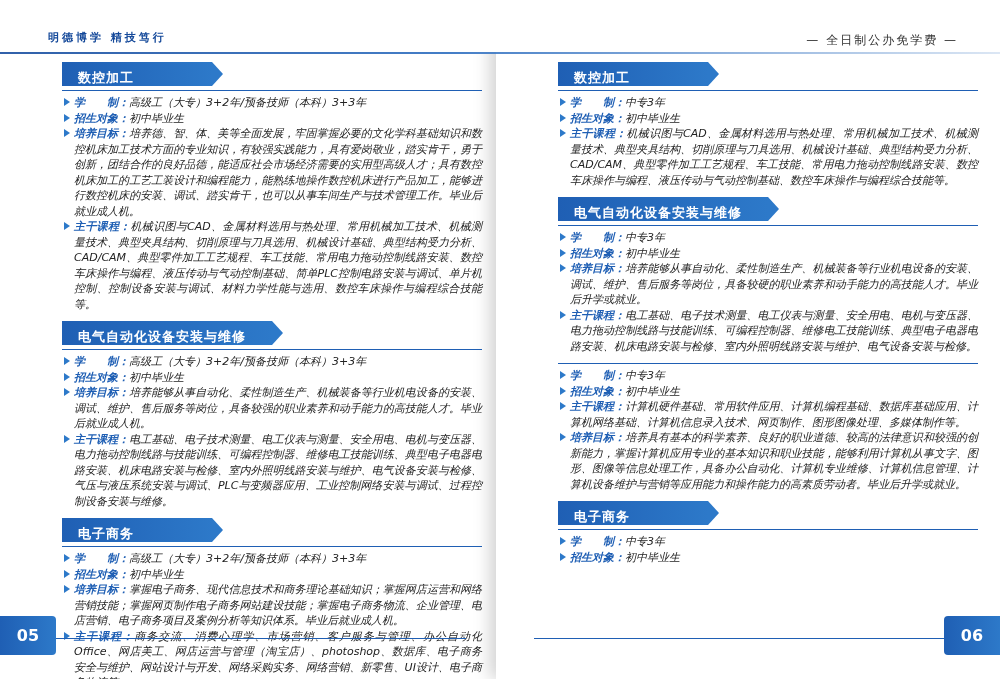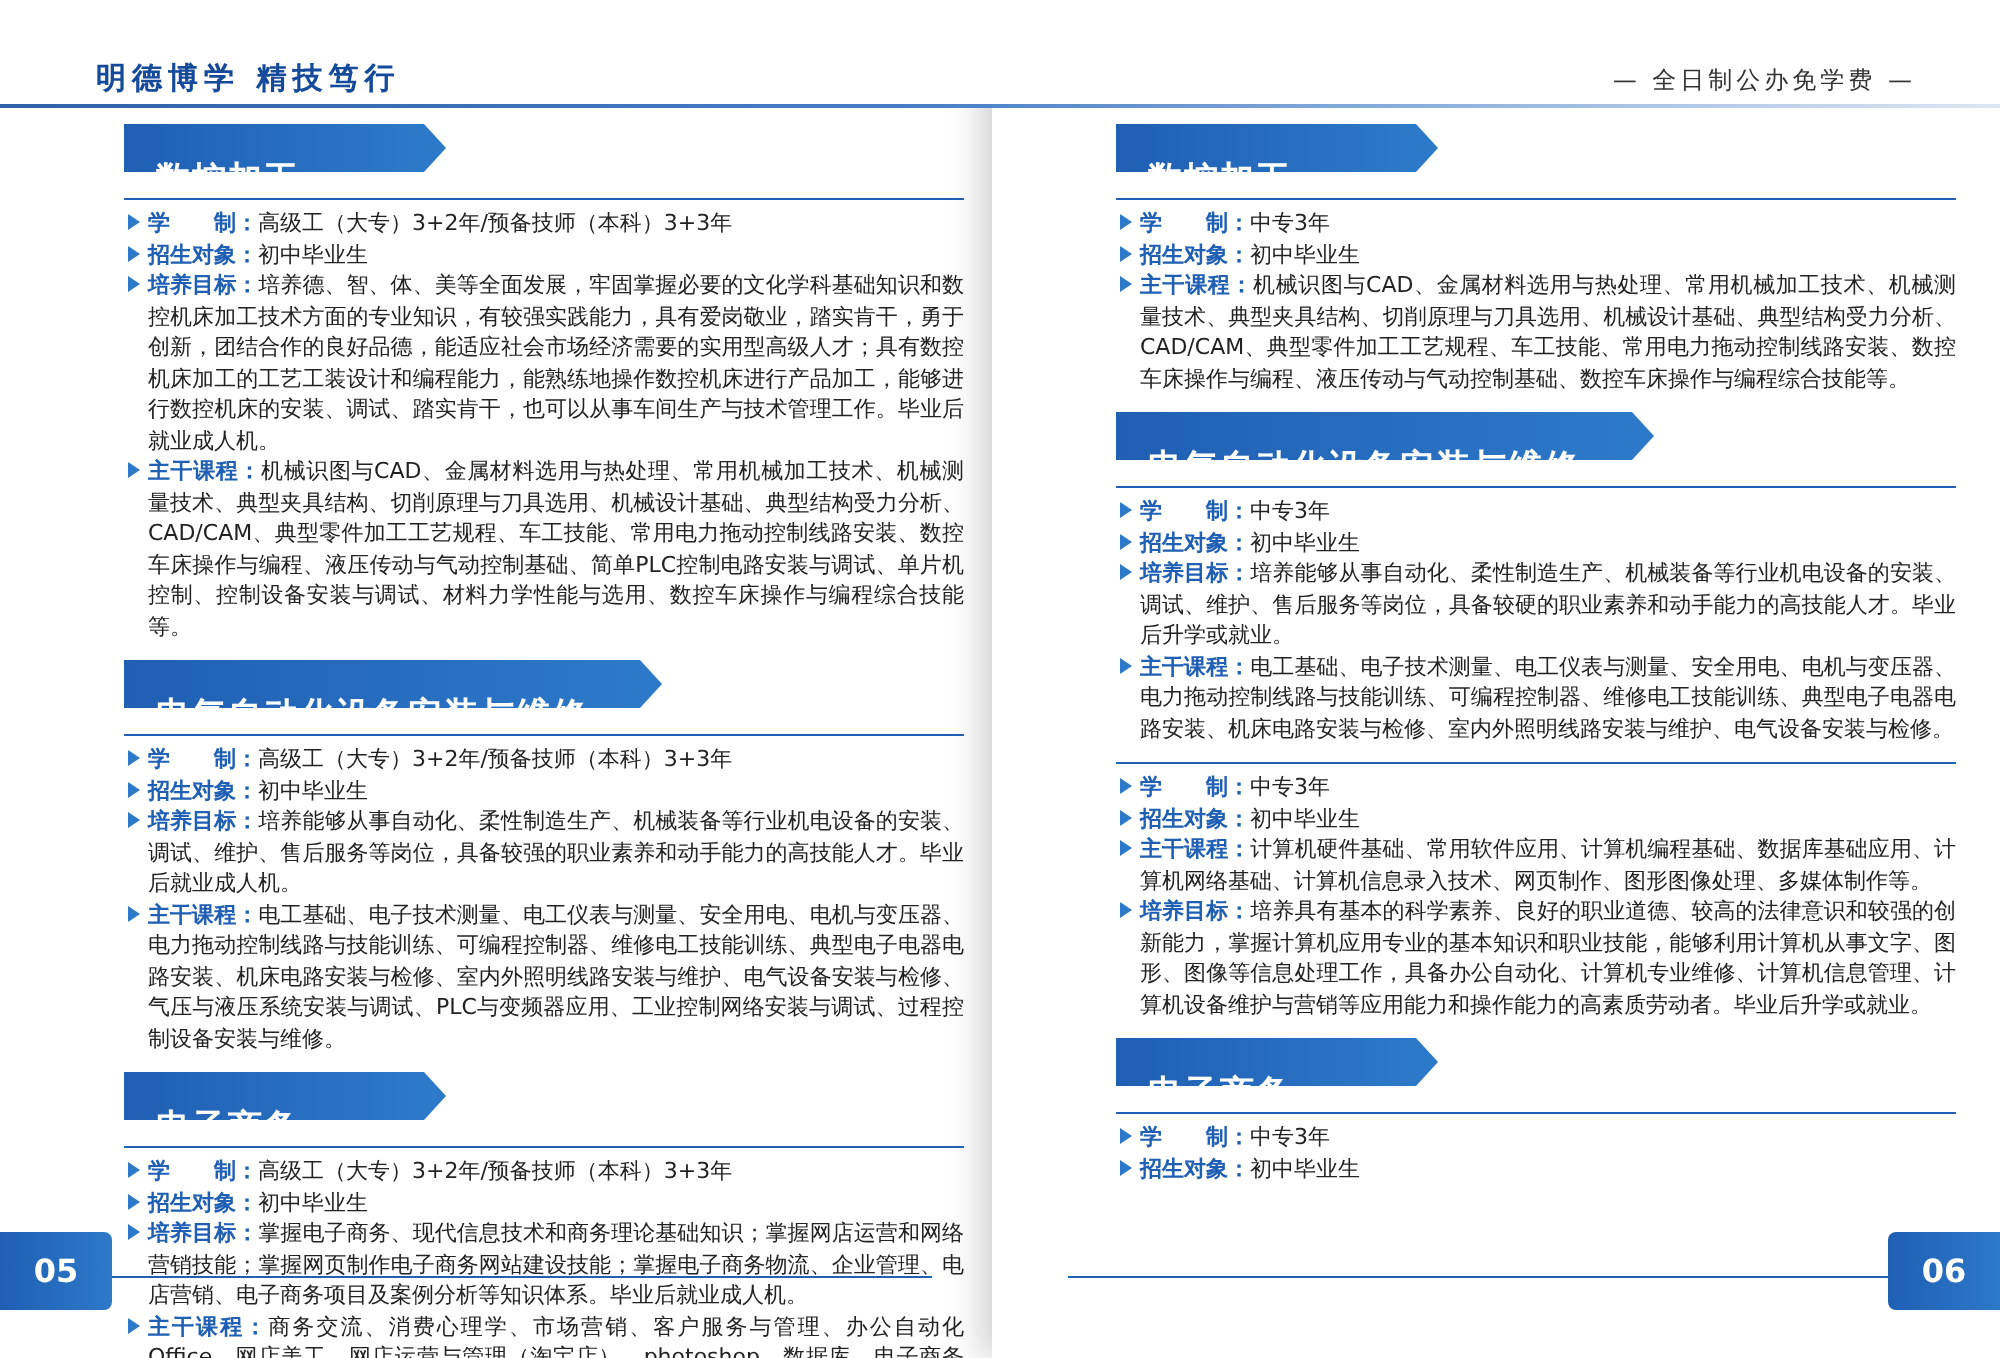--- a/index.html
+++ b/index.html
@@ -52,21 +52,21 @@
   .hdr-left{
     position:absolute; left:0; top:0; width:504px; height:52px;
     background:#ffffff;
   }
   .hdr-right{
     position:absolute; right:0; top:0; width:504px; height:52px;
     background:#ffffff;
   }
   .motto{
     position:absolute; left:48px; top:30px;
-    font-size:15px; font-weight:bold; color:#15499a; letter-spacing:3px;
+    font-size:11px; font-weight:bold; color:#15499a; letter-spacing:3px;
     font-family:"DejaVu Sans", sans-serif;
   }
   .slogan{
     position:absolute; right:42px; top:32px;
     font-size:12px; color:#333; letter-spacing:2px;
   }
   .hdr-rule{
     position:absolute; left:0; top:52px; width:1000px; height:2px;
     background:linear-gradient(to right,#1a4fa0 0%, #2f6fc0 45%, #d8e4f3 100%);
     opacity:.9;
@@ -80,38 +80,39 @@
   .col.right{ left:558px; }
 
   
   .section{ margin-bottom:9px; position:relative; }
   .sec-title{
     position:relative;
     display:inline-block;
     min-width:150px;
     height:24px;
     line-height:24px;
-    padding:16px 26px 0 16px;
+    padding:4px 26px 0 16px;
     color:#ffffff;
-    font-size:17px;
+    font-size:13px;
     font-weight:bold;
     letter-spacing:1px;
     background:linear-gradient(to right,#1f5fb4,#2d79c9);
     margin-bottom:4px;
   }
   .sec-title::after{
     content:"";
     position:absolute; right:-11px; top:0;
     border-top:12px solid transparent;
     border-bottom:12px solid transparent;
     border-left:11px solid #2d79c9;
   }
   .sec-body{
     border-top:1.5px solid #1f5fb4;
     padding-top:4px;
+    font-style:italic;
   }
   .hang{
     position:relative;
     padding-left:12px;
     font-size:11px;
     line-height:15.5px;
     color:#222;
     text-align:justify;
   }
   .hang .b{

